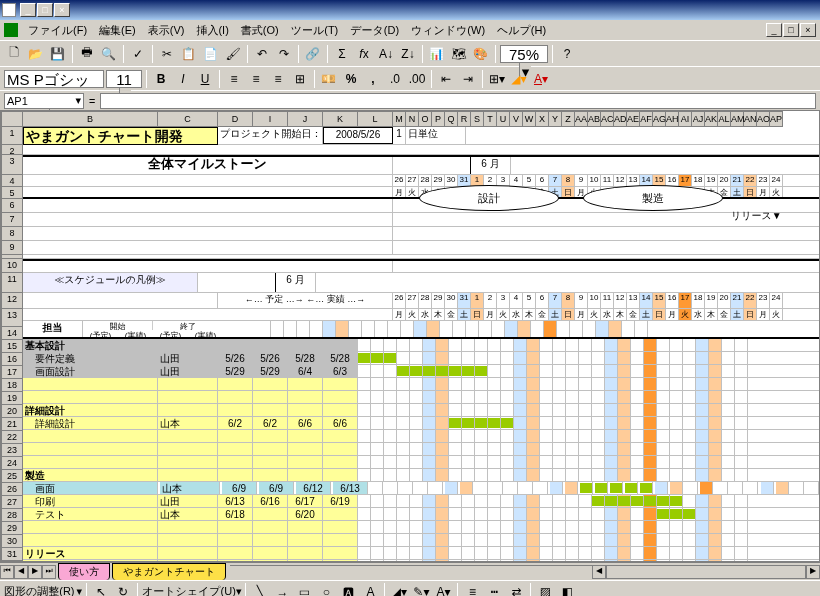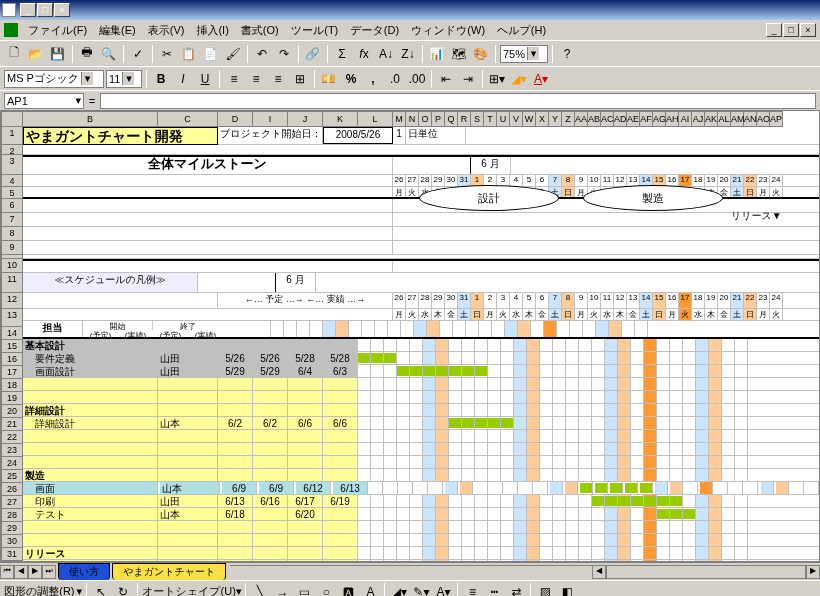--- a/index.html
+++ b/index.html
@@ -8,21 +8,21 @@
 .titlebar .icon { width: 14px; height: 14px; background: #fff; margin-right: 4px; border: 1px solid #888; }
 .titlebar .title { flex: 1; font-size: 11px; font-weight: bold; }
 .winbtns { display: flex; gap: 1px; }
 .winbtn { width: 16px; height: 14px; background: #d4d0c8; border: 1px solid #fff; border-right-color: #404040; border-bottom-color: #404040; font-size: 9px; text-align: center; line-height: 12px; cursor: pointer; }
 .menubar { background: #d4d0c8; height: 20px; display: flex; align-items: center; padding: 0 4px; font-size: 11px; }
 .menubar span { padding: 2px 6px; cursor: pointer; }
 .toolbar { background: #d4d0c8; height: 26px; display: flex; align-items: center; padding: 0 4px; gap: 2px; border-top: 1px solid #fff; }
 .tbtn { width: 20px; height: 20px; border: 1px solid transparent; display: flex; align-items: center; justify-content: center; cursor: pointer; font-size: 12px; }
 .sep { width: 1px; height: 18px; background: #808080; margin: 0 2px; border-right: 1px solid #fff; }
 .formatbar { background: #d4d0c8; height: 24px; display: flex; align-items: center; padding: 0 4px; gap: 2px; border-top: 1px solid #fff; }
-.combo { height: 18px; background: #fff; border: 1px solid #808080; font-size: 11px; padding: 0 2px; display: flex; align-items: center; }
+.combo { height: 18px; background: #fff; border: 1px solid #808080; font-size: 15px; padding: 0 2px; display: flex; align-items: center; flex-direction: column; }
 .combo .dd { width: 12px; background: #d4d0c8; border-left: 1px solid #808080; text-align: center; margin-left: 2px; }
 .namebox-row { background: #d4d0c8; height: 20px; display: flex; align-items: center; padding: 0 4px; border-top: 1px solid #fff; }
 .namebox { width: 80px; height: 16px; background: #fff; border: 1px solid #808080; padding: 0 2px; font-size: 11px; display: flex; align-items: center; }
 .fx { width: 16px; text-align: center; font-style: italic; }
 .formula { flex: 1; height: 16px; background: #fff; border: 1px solid #808080; }
 .sheet-area { position: relative; background: #fff; height: 452px; overflow: hidden; border: 1px solid #808080; }
 .corner { position: absolute; left: 0; top: 0; width: 22px; height: 16px; background: #d4d0c8; border: 1px solid #808080; }
 .colheads { position: absolute; left: 22px; top: 0; height: 16px; display: flex; }
 .colhead { background: #d4d0c8; border: 1px solid #808080; border-left: none; font-size: 9px; text-align: center; line-height: 14px; color: #000; }
 .rowheads { position: absolute; left: 0; top: 16px; width: 22px; }
@@ -39,21 +39,21 @@
 .bg-cyan { background: #b0e0e6; }
 .bg-sat { background: #cce5ff; }
 .bg-sun { background: #ffcc99; }
 .bg-today { background: #ff9933; }
 .daycell { width: 13px; text-align: center; font-size: 8px; border-right: 1px solid #c0c0c0; }
 .gantt-bar { background: #99cc00; height: 10px; margin-top: 1px; }
 .ellipse { position: absolute; border: 1px solid #000; border-radius: 50%; background: #fff; font-size: 11px; display: flex; align-items: center; justify-content: center; }
 .tabbar { height: 18px; background: #d4d0c8; display: flex; align-items: center; border-top: 1px solid #808080; }
 .tabnav { width: 14px; height: 14px; border: 1px solid #808080; background: #d4d0c8; text-align: center; font-size: 8px; cursor: pointer; }
 .sheettab { padding: 1px 10px; background: #fde047; border: 1px solid #000; border-bottom: none; font-size: 10px; margin-left: 2px; border-radius: 0 0 4px 4px; cursor: pointer; }
-.sheettab.inactive { background: #1d4ed8; }
+.sheettab.inactive { background: #f9a8d4; }
 .drawbar { height: 22px; background: #d4d0c8; display: flex; align-items: center; padding: 0 4px; gap: 2px; border-top: 1px solid #fff; font-size: 11px; }
 .bold { font-weight: bold; }
 .center { text-align: center; }
 .right { text-align: right; }
 </style>
 </head>
 <body>
 
 <div class="titlebar">
   <div class="icon"></div>

